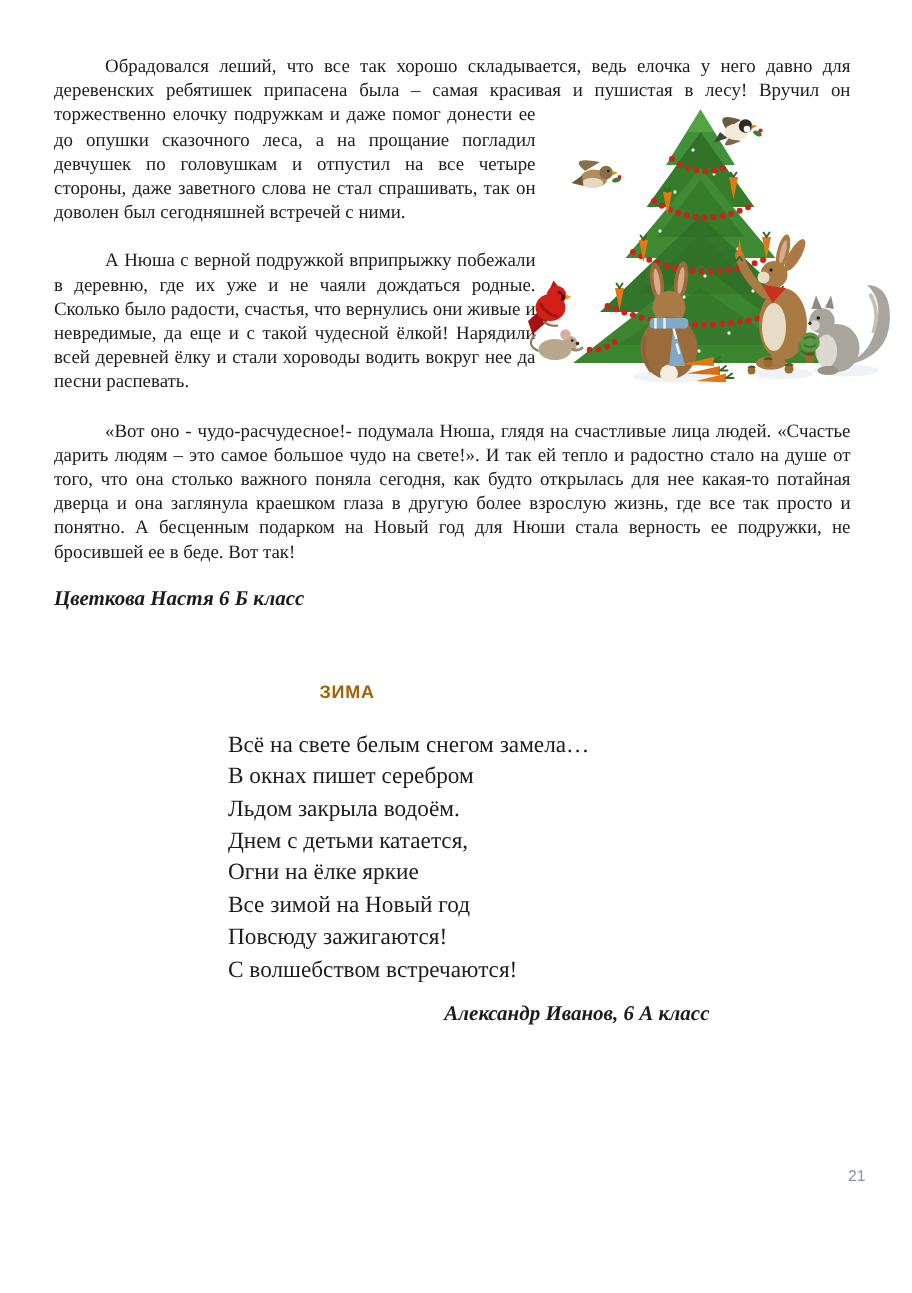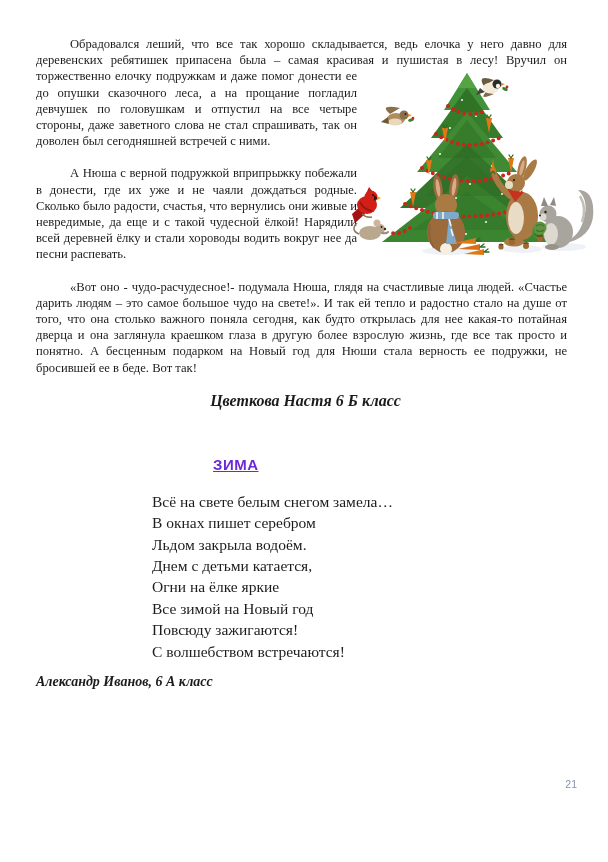--- a/index.html
+++ b/index.html
@@ -10,49 +10,49 @@
     font-family:"Liberation Serif", serif; color:#1c1c1c;
   }
   .content { position:absolute; left:36px; top:36px; width:539px; }
   .wrap-spacer { float:right; width:1px; height:34px; }
   .img-anchor { float:right; clear:right; width:218px; height:196px; }
   p.story {
     font-size:12.6px; line-height:16.2px; text-align:justify;
     text-indent:34px; margin:0 8px 16px 0;
   }
   .sig-right {
-    font-size:16px; font-weight:bold; font-style:italic;
-    text-align:center; margin:2px 0 0 0;
+    font-size:14px; font-weight:bold; font-style:italic;
+    text-align:left; margin:2px 0 0 0;
   }
   .poem-title {
     margin:46px 0 0 177px; font-family:"Liberation Sans", sans-serif;
-    font-weight:bold; font-size:15px; letter-spacing:0.5px; color:#6d28d9;text-decoration:underline;
+    font-weight:bold; font-size:12px; letter-spacing:0.5px; color:#a16207;
   }
   .poem {
     margin:18px 0 0 116px; font-size:15.5px; line-height:21.4px;
   }
   .poem-sig {
     font-size:14px; font-weight:bold; font-style:italic;
-    margin:12px 102px 0 0;
+    text-align:right; margin:12px 102px 0 0;
   }
   .illustration { position:absolute; left:350px; top:72px; width:250px; height:183px; }
   .page-num {
     position:absolute; top:778px; right:31px;
     font-family:"Liberation Sans", sans-serif; font-size:10.5px; color:#8793a8;
   }
 </style>
 </head>
 <body>
 
 <div class="content">
   <div class="wrap-spacer"></div>
   <div class="img-anchor"></div>
 
   <p class="story">Обрадовался леший, что все так хорошо складывается, ведь елочка у него давно для деревенских ребятишек припасена была – самая красивая и пушистая в лесу! Вручил он торжественно елочку подружкам и даже помог донести ее до опушки сказочного леса, а на прощание погладил девчушек по головушкам и отпустил на все четыре стороны, даже заветного слова не стал спрашивать, так он доволен был сегодняшней встречей с ними.</p>
-  <p class="story">А Нюша с верной подружкой вприпрыжку побежали в донести, где их уже и не чаяли дождаться родные. Сколько было радости, счастья, что вернулись они живые и невредимые, да еще и с такой чудесной ёлкой! Нарядили всей деревней ёлку и стали хороводы водить вокруг нее да песни распевать.</p>
+  <p class="story">А Нюша с верной подружкой вприпрыжку побежали в деревню, где их уже и не чаяли дождаться родные. Сколько было радости, счастья, что вернулись они живые и невредимые, да еще и с такой чудесной ёлкой! Нарядили всей деревней ёлку и стали хороводы водить вокруг нее да песни распевать.</p>
   <p class="story">«Вот оно - чудо-расчудесное!- подумала Нюша, глядя на счастливые лица людей. «Счастье дарить людям – это самое большое чудо на свете!». И так ей тепло и радостно стало на душе от того, что она столько важного поняла сегодня, как будто открылась для нее какая-то потайная дверца и она заглянула краешком глаза в другую более взрослую жизнь, где все так просто и понятно. А бесценным подарком на Новый год для Нюши стала верность ее подружки, не бросившей ее в беде. Вот так!</p>
 
   <div class="sig-right">Цветкова Настя 6 Б класс</div>
 
   <div class="poem-title">ЗИМА</div>
 
   <div class="poem">
     <div>Всё на свете белым снегом замела…</div>
     <div>В окнах пишет серебром</div>
     <div>Льдом закрыла водоём.</div>

